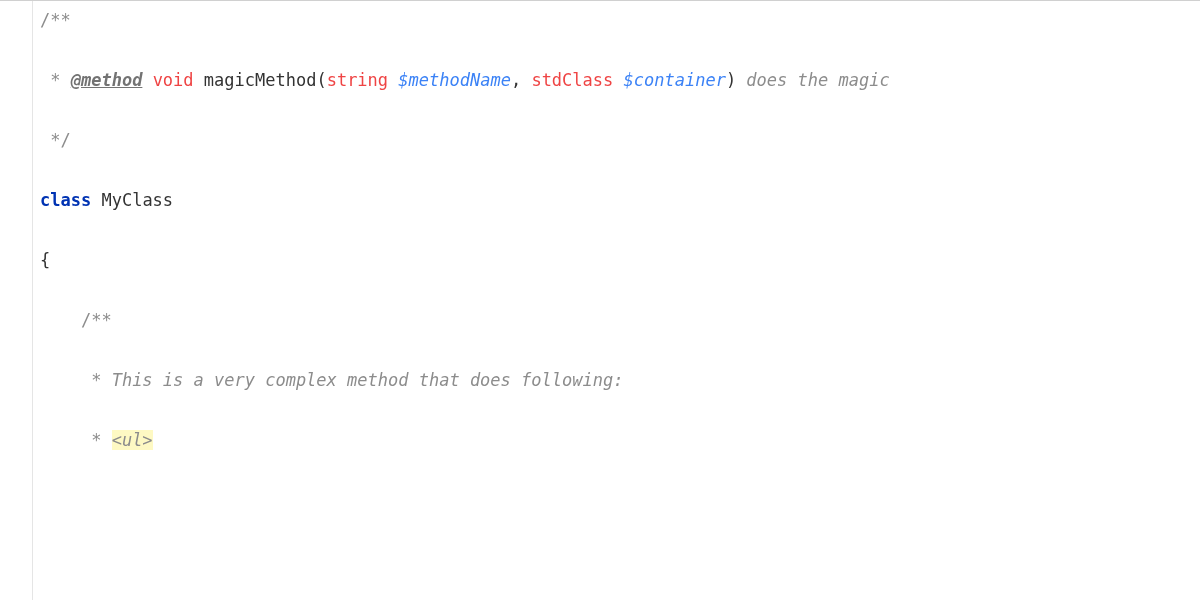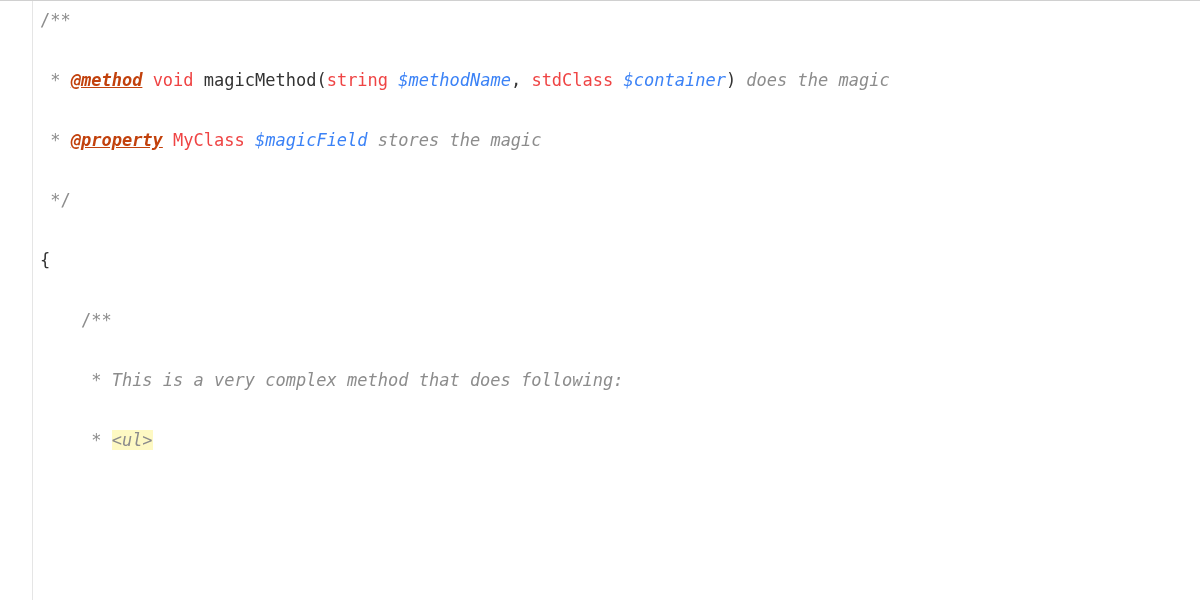--- a/index.html
+++ b/index.html
@@ -30,38 +30,38 @@
   }
   pre.code {
     margin: 0;
     white-space: pre;
   }
   .line { display: block; }
 
   .cmt      { color: #8c8c8c; font-style: italic; }
   .cmt-norm { color: #8c8c8c; font-style: normal; }
   .ast      { color: #8c8c8c; font-style: normal; }
-  .doctag   { color: #c2410c; font-style: italic; font-weight: bold; text-decoration: underline; }
+  .doctag   { color: #737373; font-style: italic; font-weight: bold; text-decoration: underline; }
   .kw       { color: #0033b3; font-weight: bold; font-style: normal; }
   .type     { color: #ef4444; }
   .cls      { color: #333333; font-style: normal; }
   .fn       { color: #333333; font-style: normal; }
   .var      { color: #3b82f6; font-style: italic; }
   .plain    { color: #333333; font-style: normal; }
   .hl       { background: #fef9c3; }
 </style>
 </head>
 <body>
 
 <div class="editor">
   <div class="gutter"></div>
   <pre class="code"><span class="line"><span class="cmt-norm">/**</span></span>
 <span class="line"><span class="ast"> * </span><span class="doctag">@method</span><span class="cmt"> </span><span class="type">void</span><span class="fn"> magicMethod</span><span class="plain">(</span><span class="type">string </span><span class="var">$methodName</span><span class="plain">, </span><span class="type">stdClass </span><span class="var">$container</span><span class="plain">)</span><span class="cmt"> does the magic</span></span>
-<span class="line"><span class="ast"> * </span><span class="doctag">@property</span><span class="cmt"> </span><span class="type">MyClass </span><span class="var">$magicField</span><span class="cmt"> stores the magic</span></span>
 <span class="line"><span class="cmt-norm"> */</span></span>
+<span class="line"><span class="kw">class</span><span class="plain"> </span><span class="cls">MyClass</span></span>
 <span class="line"><span class="plain">{</span></span>
 <span class="line"><span class="plain">    </span><span class="cmt-norm">/**</span></span>
 <span class="line"><span class="ast">     * </span><span class="cmt">This is a very complex method that does following:</span></span>
 <span class="line"><span class="ast">     * </span><span class="cmt hl">&lt;ul&gt;</span></span>
 
 
 
 
 
 

